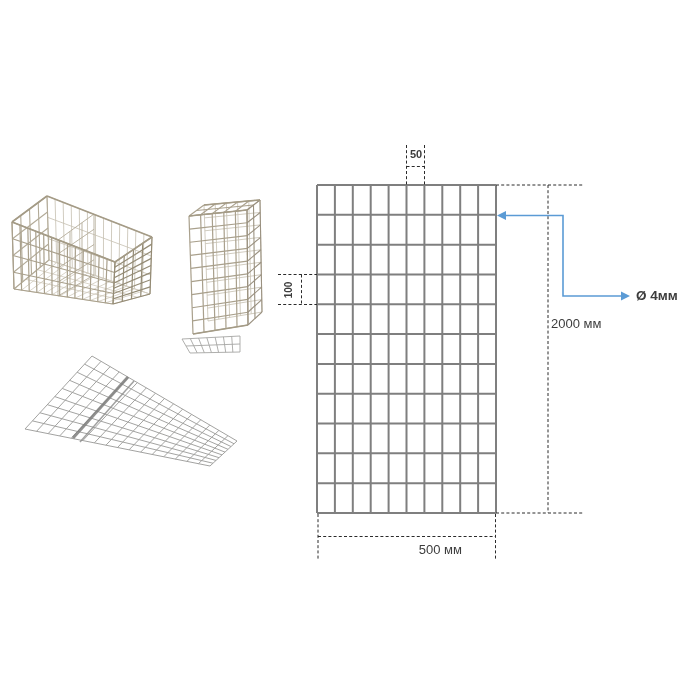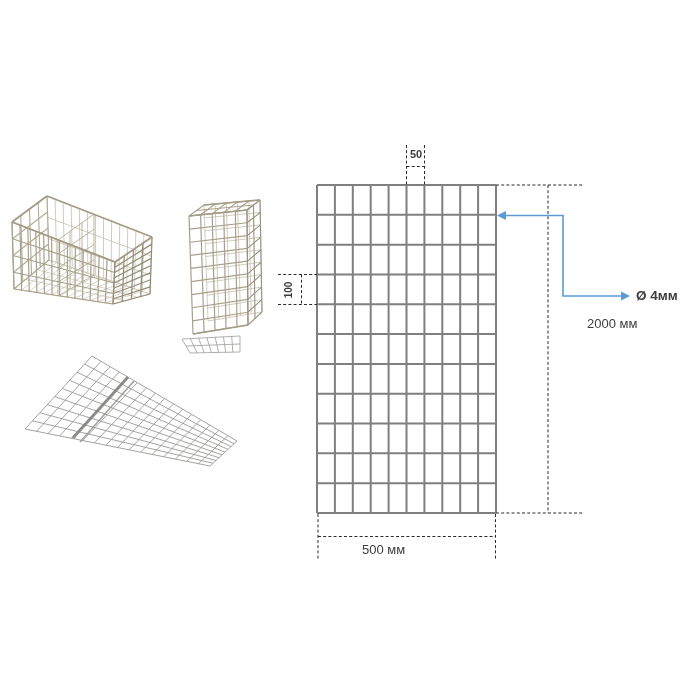--- a/index.html
+++ b/index.html
@@ -18,22 +18,22 @@
   .blue{stroke:var(--annotation-blue);stroke-width:1.6;fill:none;}
   .bluefill{fill:var(--annotation-blue);stroke:none;}
   .lbl{
     position:absolute;color:var(--text);font-size:13px;line-height:14px;
     white-space:nowrap;
   }
   .lbl.small{font-size:11px;font-weight:bold;line-height:12px;}
   #lbl-50{left:403px;top:148px;width:26px;text-align:center;}
   #lbl-100{left:274px;top:284px;width:30px;height:12px;text-align:center;
            transform:rotate(-90deg);transform-origin:50% 50%;font-size:10px;}
-  #lbl-2000{left:551px;top:317px;margin-left:36px;}
-  #lbl-500{left:362px;top:543px;width:100px;text-align:left;}
+  #lbl-2000{left:551px;top:317px;}
+  #lbl-500{left:362px;top:543px;width:100px;text-align:right;}
   #lbl-dia{left:636px;top:289px;font-size:13.5px;font-weight:bold;}
 </style>
 </head>
 <body>
 
 <div class="stage">
 
   <svg class="scene" width="700" height="700" viewBox="0 0 700 700">
 
     <g id="photo-long">

